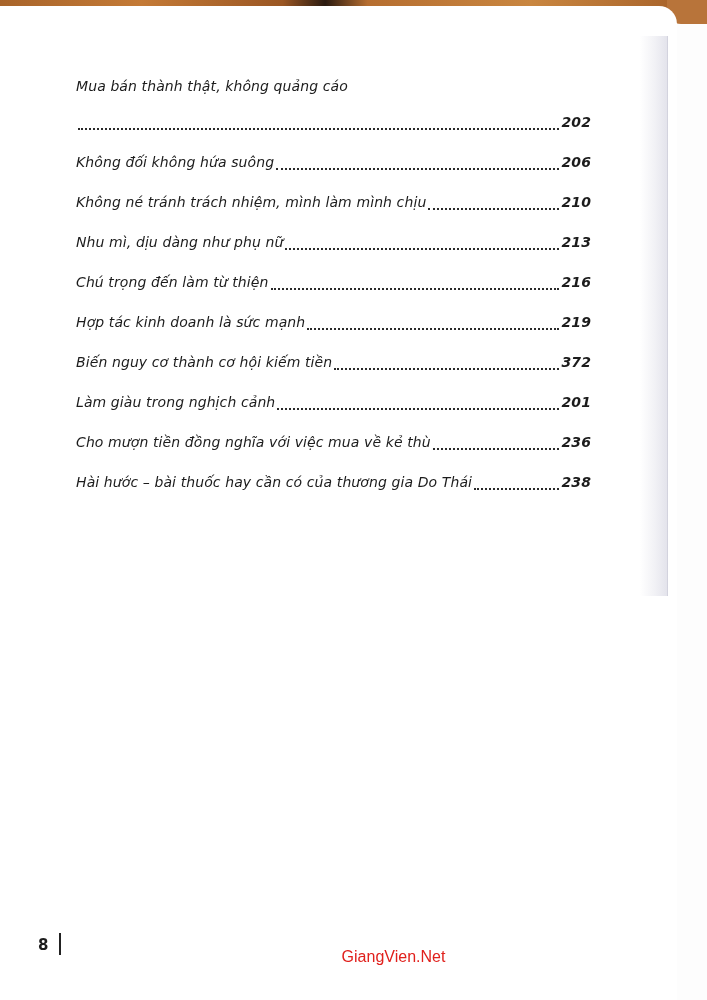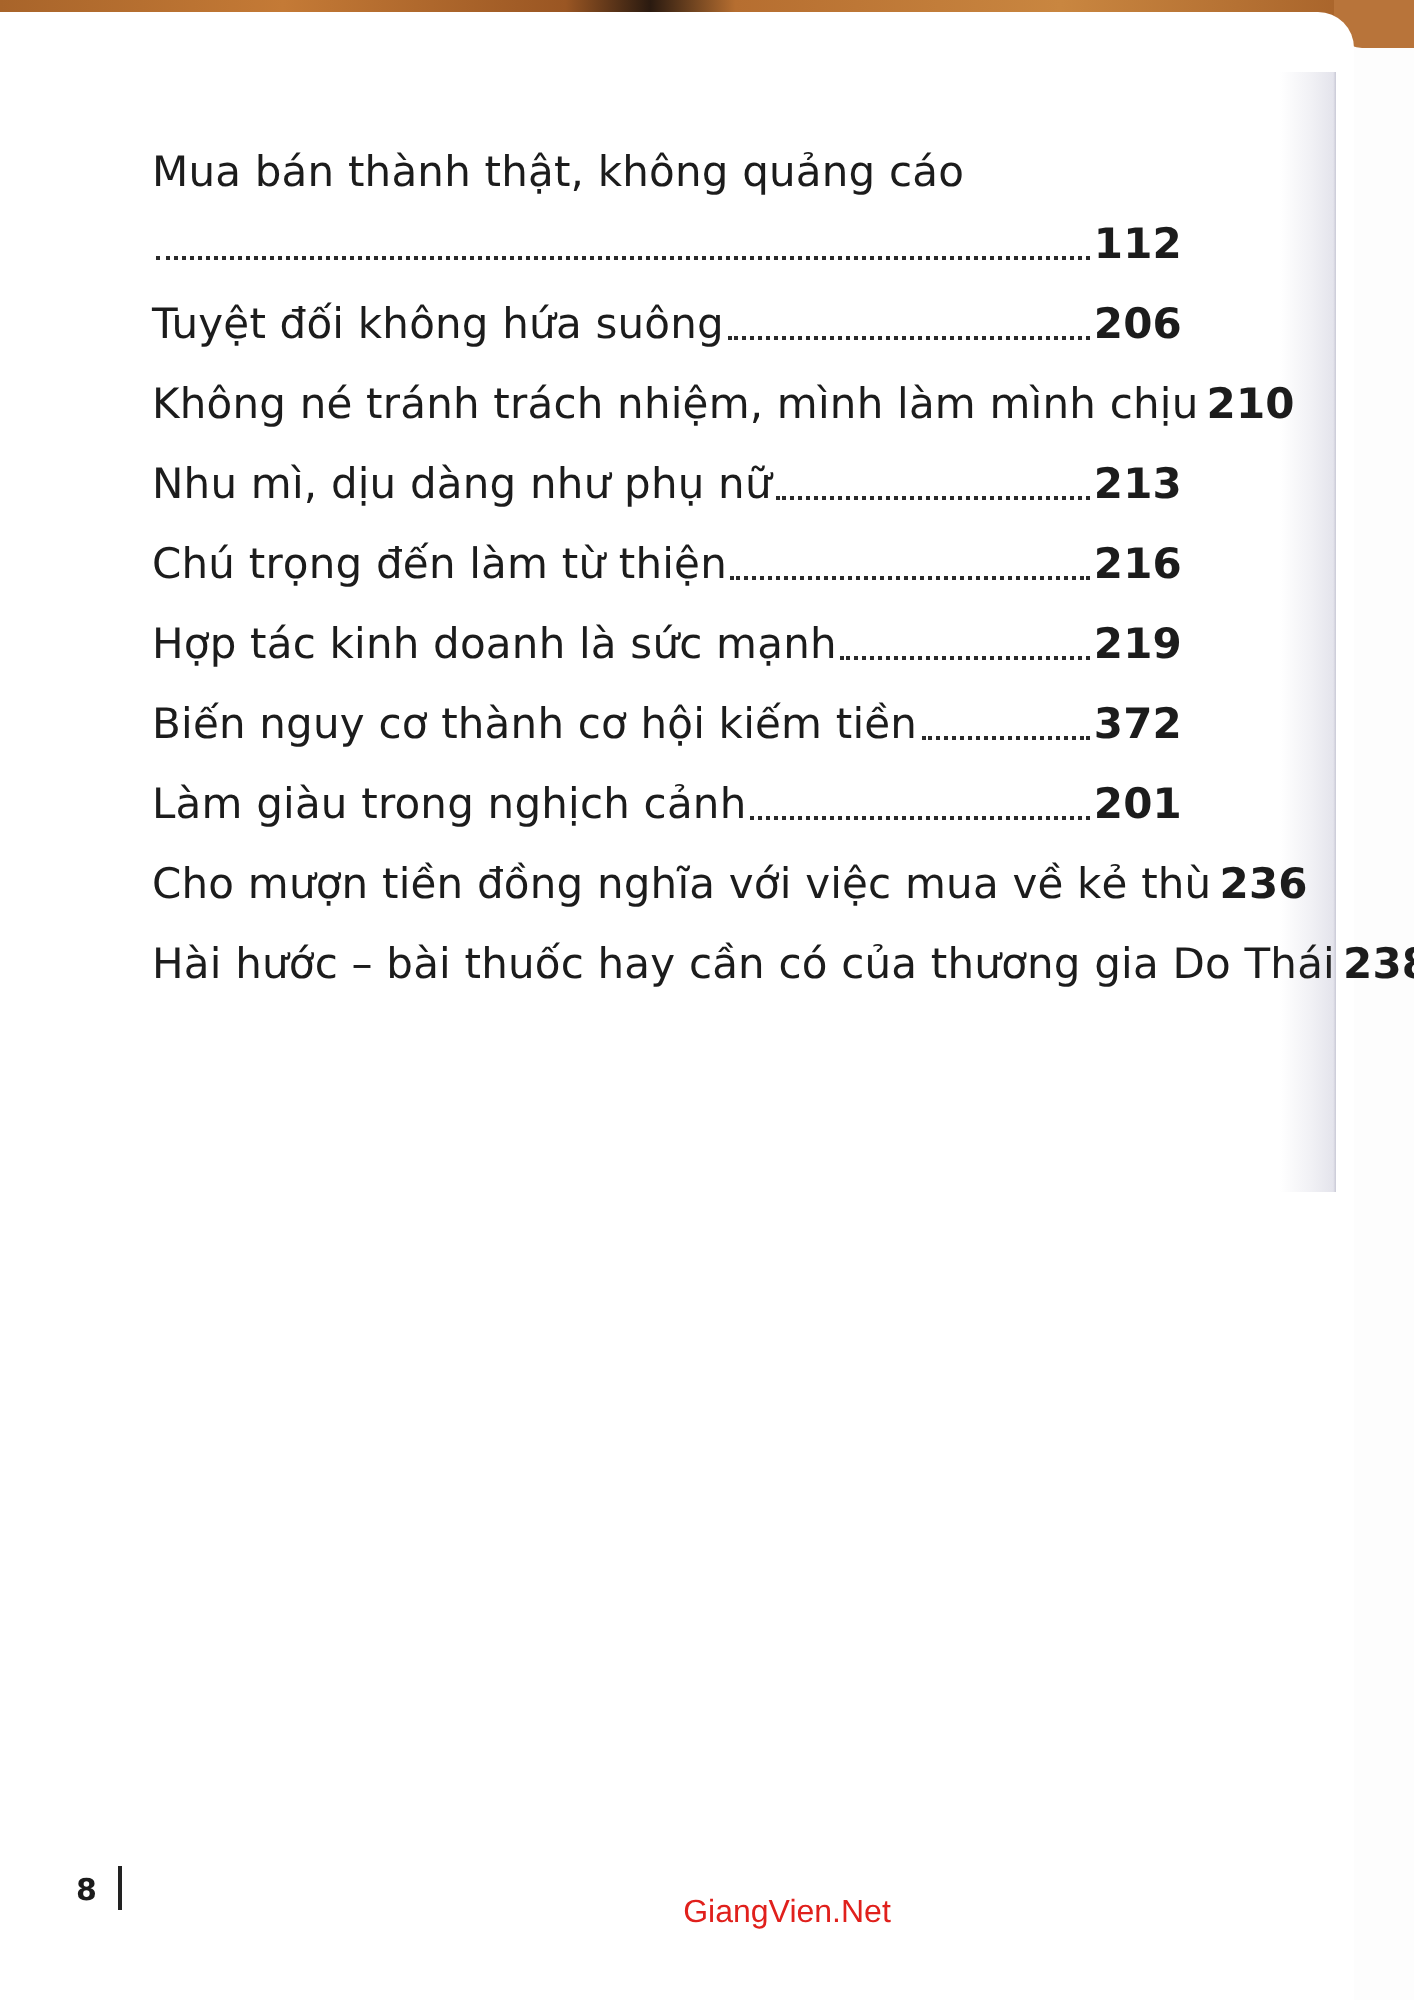--- a/index.html
+++ b/index.html
@@ -20,21 +20,21 @@
     position: absolute; left: 0; top: 6px; width: 677px; height: 994px;
     background: #ffffff;
     border-top-right-radius: 18px;
   }
   .page-edge {
     position: absolute; left: 640px; top: 30px; width: 28px; height: 560px;
     background: linear-gradient(90deg, rgba(255,255,255,0) 0%, #f1f1f5 55%, #e4e4ec 95%, #c9c9d6 100%);
   }
   .toc {
     position: absolute; left: 76px; top: 74px; width: 515px;
-    color: #1c1c1c; font-size: 21px; letter-spacing: 0.1px;
+    color: #1c1c1c; font-size: 14px; letter-spacing: 0.1px; font-style: italic;
   }
   .toc-line {
     height: 40px; line-height: 24px;
     display: flex; align-items: flex-start;
   }
   .toc-line.first { height: 36px; }
   .title { white-space: nowrap; }
   .leader {
     flex: 1; margin: 0 2px; height: 18px;
     border-bottom: 2.5px dotted #2a2a2a;
@@ -62,24 +62,24 @@
 <div class="page">
   <div class="page-edge"></div>
 </div>
 
 <div class="toc">
   <div class="toc-line first">
     <span class="title">Mua bán thành thật, không quảng cáo</span>
   </div>
   <div class="toc-line">
     <span class="leader"></span>
-    <span class="pagenum">112</span>
+    <span class="pagenum">202</span>
   </div>
   <div class="toc-line">
-    <span class="title">Tuyệt đối không hứa suông</span>
+    <span class="title">Không đối không hứa suông</span>
     <span class="leader"></span>
     <span class="pagenum">206</span>
   </div>
   <div class="toc-line">
     <span class="title">Không né tránh trách nhiệm, mình làm mình chịu</span>
     <span class="leader"></span>
     <span class="pagenum">210</span>
   </div>
   <div class="toc-line">
     <span class="title">Nhu mì, dịu dàng như phụ nữ</span>

